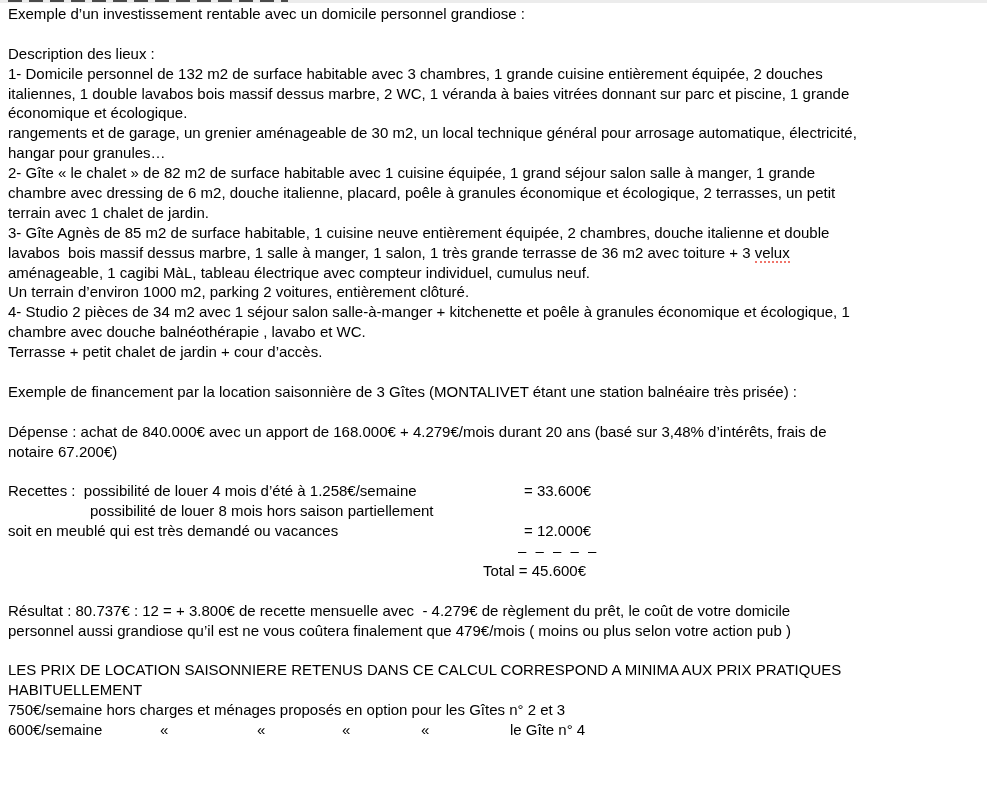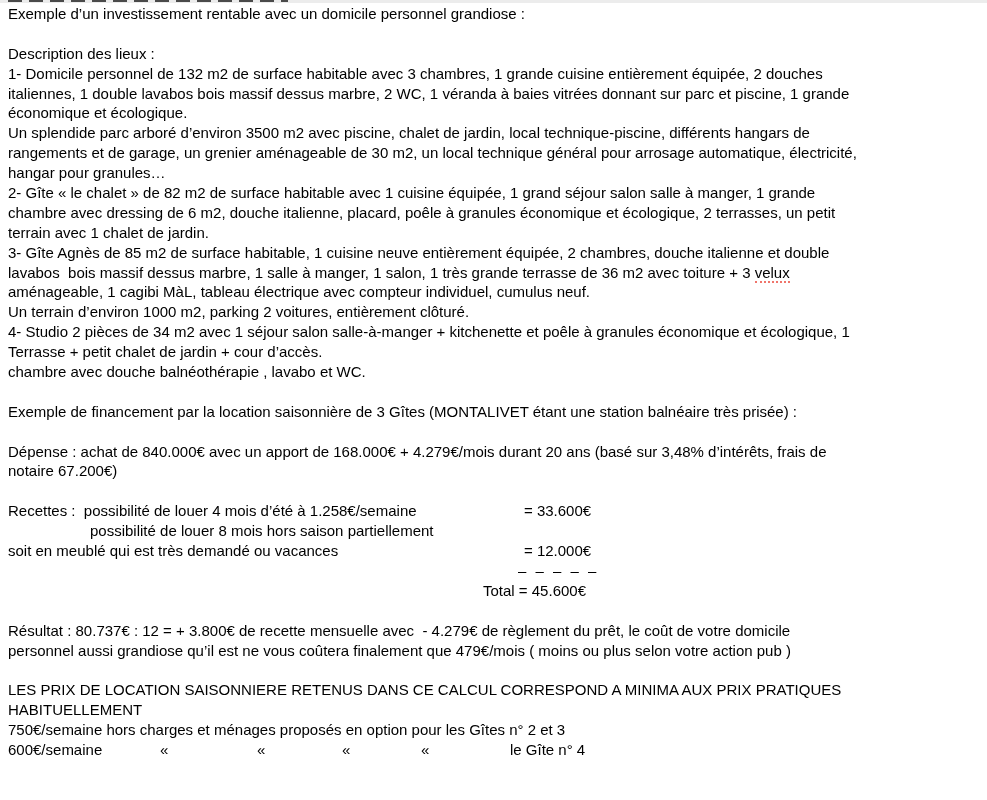--- a/index.html
+++ b/index.html
@@ -43,35 +43,34 @@
       <span class="dashes"></span>
     </div>
 
   <div class="line">Exemple d’un investissement rentable avec un domicile personnel grandiose :</div>
   <div class="line"></div>
   <div class="line">Description des lieux :</div>
 
   <div class="line">1- Domicile personnel de 132 m2 de surface habitable avec 3 chambres, 1 grande cuisine entièrement équipée, 2 douches</div>
   <div class="line">italiennes, 1 double lavabos bois massif dessus marbre, 2 WC, 1 véranda à baies vitrées donnant sur parc et piscine, 1 grande</div>
   <div class="line">économique et écologique.</div>
-  <div class="line">Un splendide parc arboré d’environ 3500 m2 avec piscine, chalet de jardin, local technique-piscine, différents hangars de</div>
   <div class="line">rangements et de garage, un grenier aménageable de 30 m2, un local technique général pour arrosage automatique, électricité,</div>
   <div class="line">hangar pour granules…</div>
   <div class="line">2- Gîte « le chalet » de 82 m2 de surface habitable avec 1 cuisine équipée, 1 grand séjour salon salle à manger, 1 grande</div>
   <div class="line">chambre avec dressing de 6 m2, douche italienne, placard, poêle à granules économique et écologique, 2 terrasses, un petit</div>
   <div class="line">terrain avec 1 chalet de jardin.</div>
   <div class="line">3- Gîte Agnès de 85 m2 de surface habitable, 1 cuisine neuve entièrement équipée, 2 chambres, douche italienne et double</div>
 
   <div class="line"><span>lavabos  bois massif dessus marbre, 1 salle à manger, 1 salon, 1 très grande terrasse de 36 m2 avec toiture + 3 </span><span class="misspelled">velux</span></div>
 
   <div class="line">aménageable, 1 cagibi MàL, tableau électrique avec compteur individuel, cumulus neuf.</div>
   <div class="line">Un terrain d’environ 1000 m2, parking 2 voitures, entièrement clôturé.</div>
   <div class="line">4- Studio 2 pièces de 34 m2 avec 1 séjour salon salle-à-manger + kitchenette et poêle à granules économique et écologique, 1</div>
+  <div class="line">chambre avec douche balnéothérapie , lavabo et WC.</div>
   <div class="line">Terrasse + petit chalet de jardin + cour d’accès.</div>
-  <div class="line">chambre avec douche balnéothérapie , lavabo et WC.</div>
 
   <div class="line"></div>
   <div class="line">Exemple de financement par la location saisonnière de 3 Gîtes (MONTALIVET étant une station balnéaire très prisée) :</div>
   <div class="line"></div>
   <div class="line">Dépense : achat de 840.000€ avec un apport de 168.000€ + 4.279€/mois durant 20 ans (basé sur 3,48% d’intérêts, frais de</div>
   <div class="line">notaire 67.200€)</div>
   <div class="line"></div>
 
   <div class="line"><span>Recettes :  possibilité de louer 4 mois d’été à 1.258€/semaine</span><span class="abs amount">= 33.600€</span></div>
   <div class="line indent">possibilité de louer 8 mois hors saison partiellement</div>

